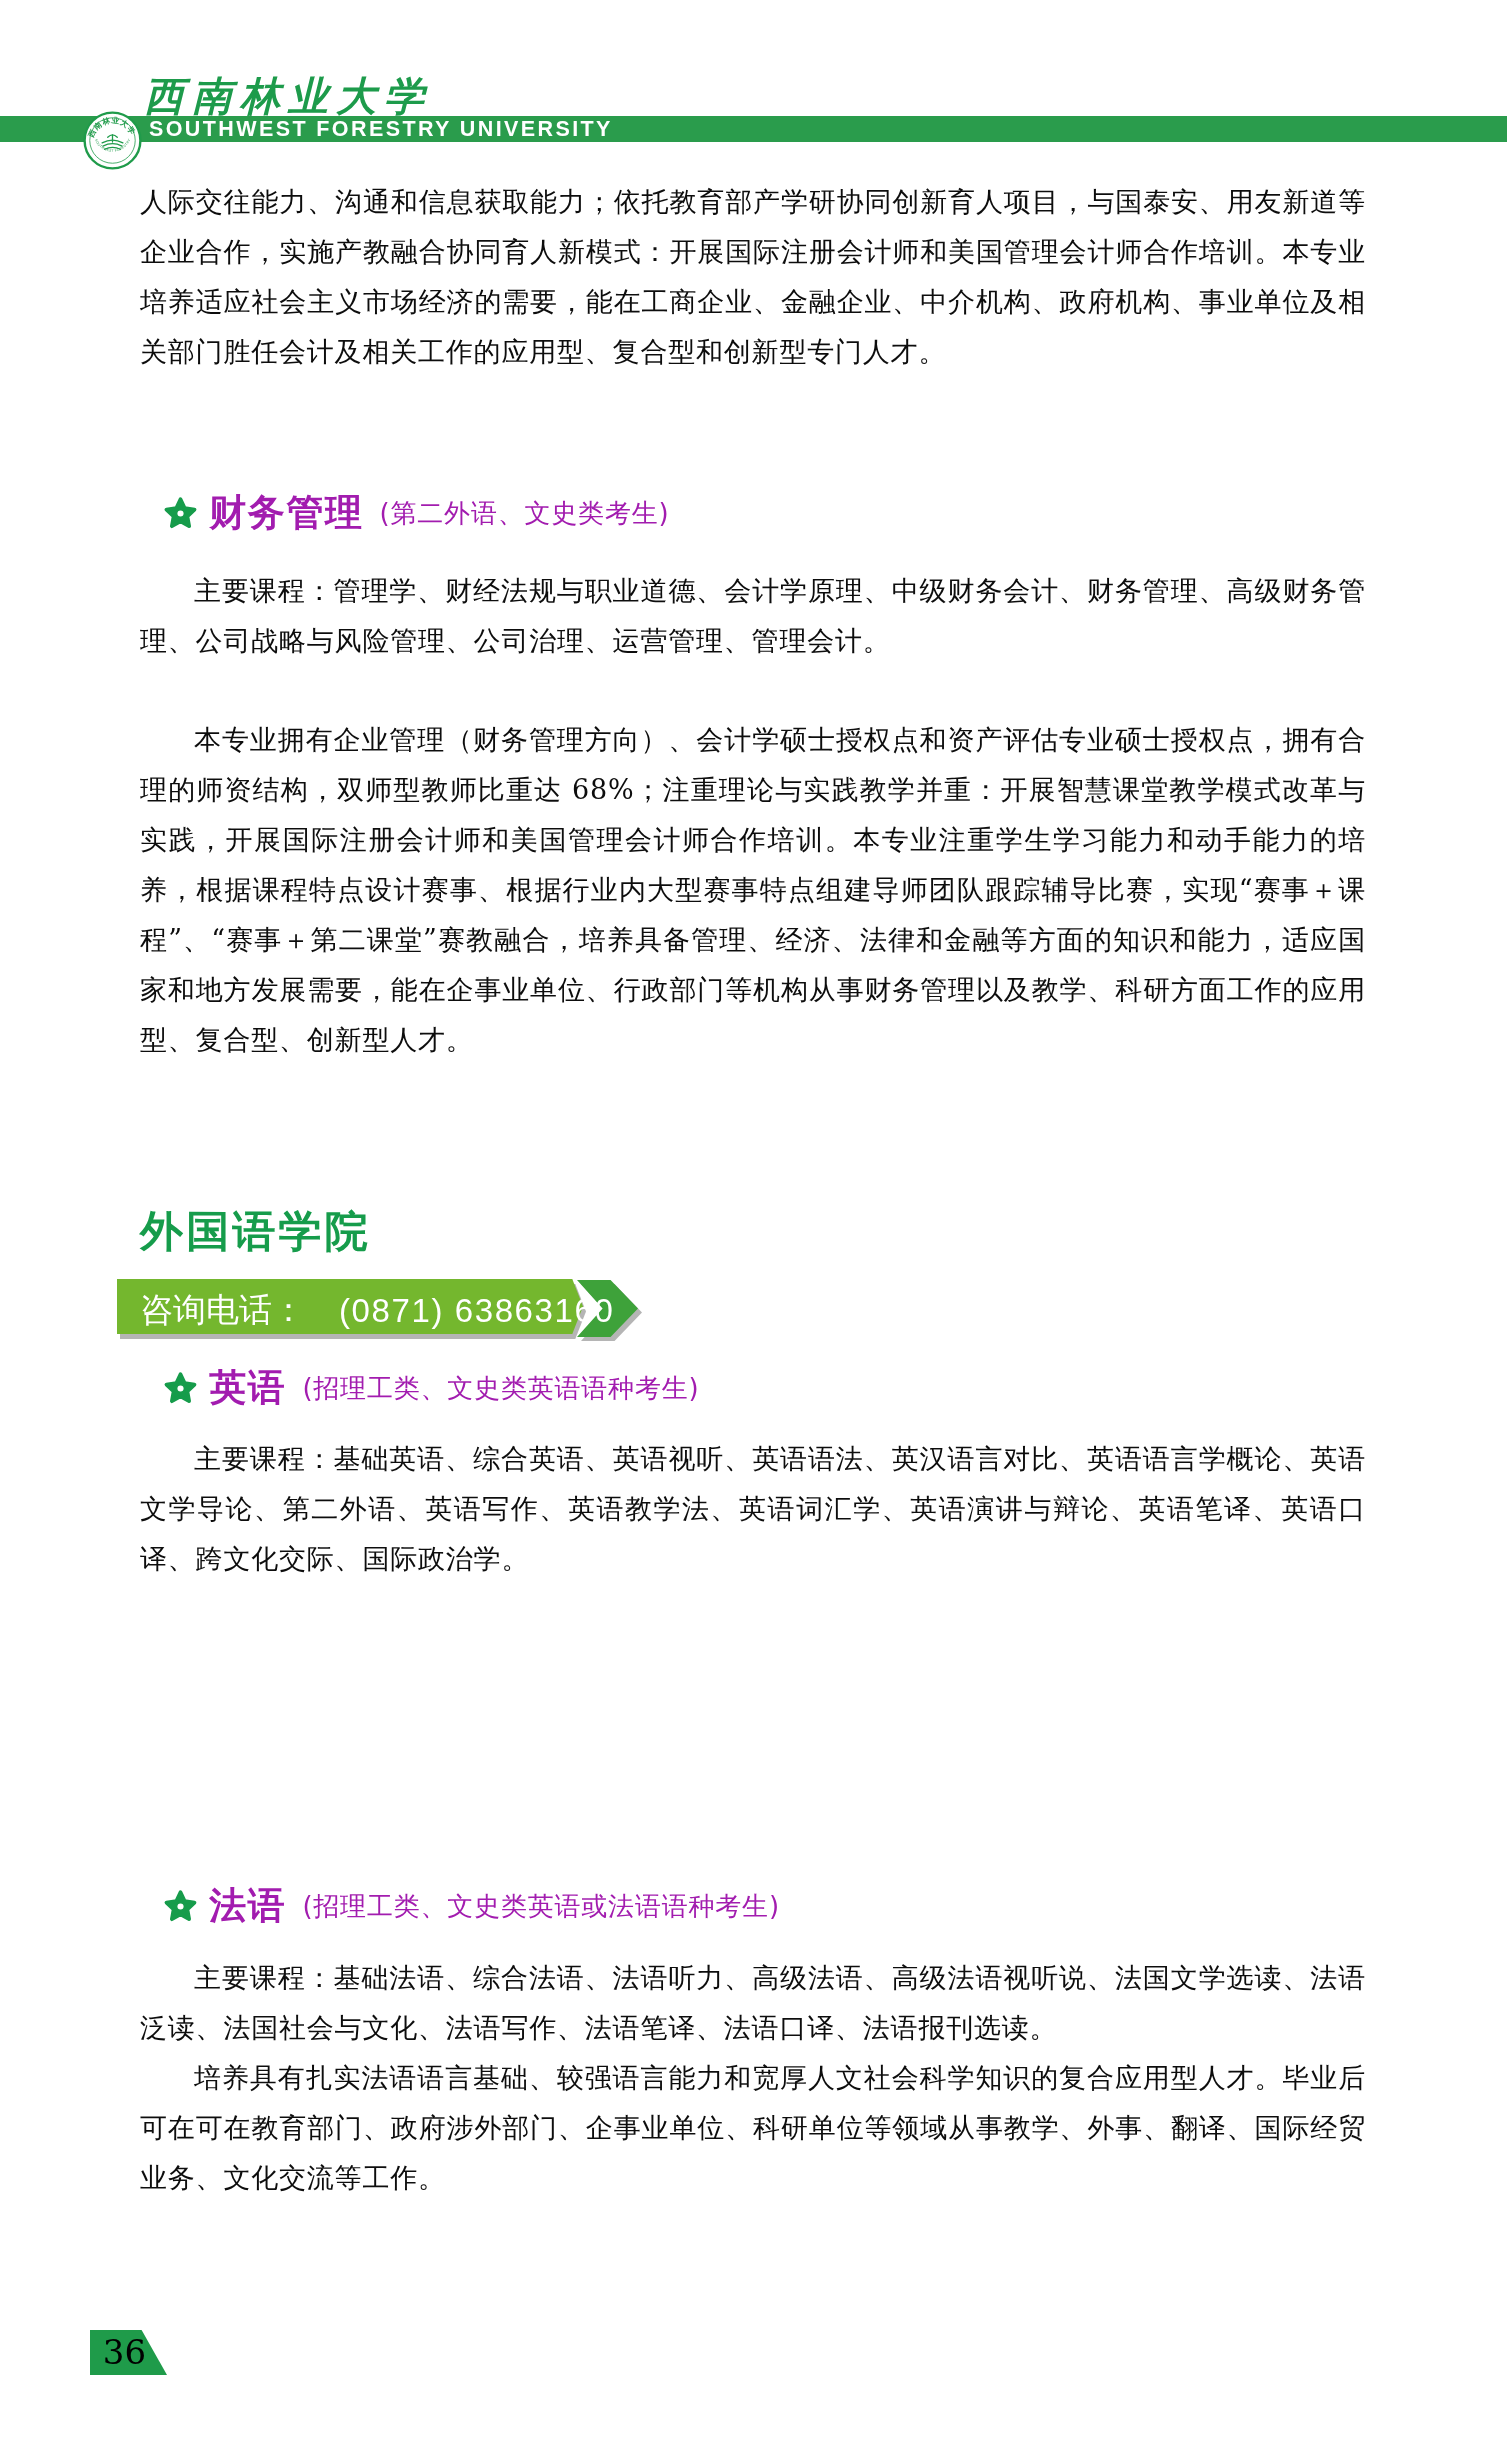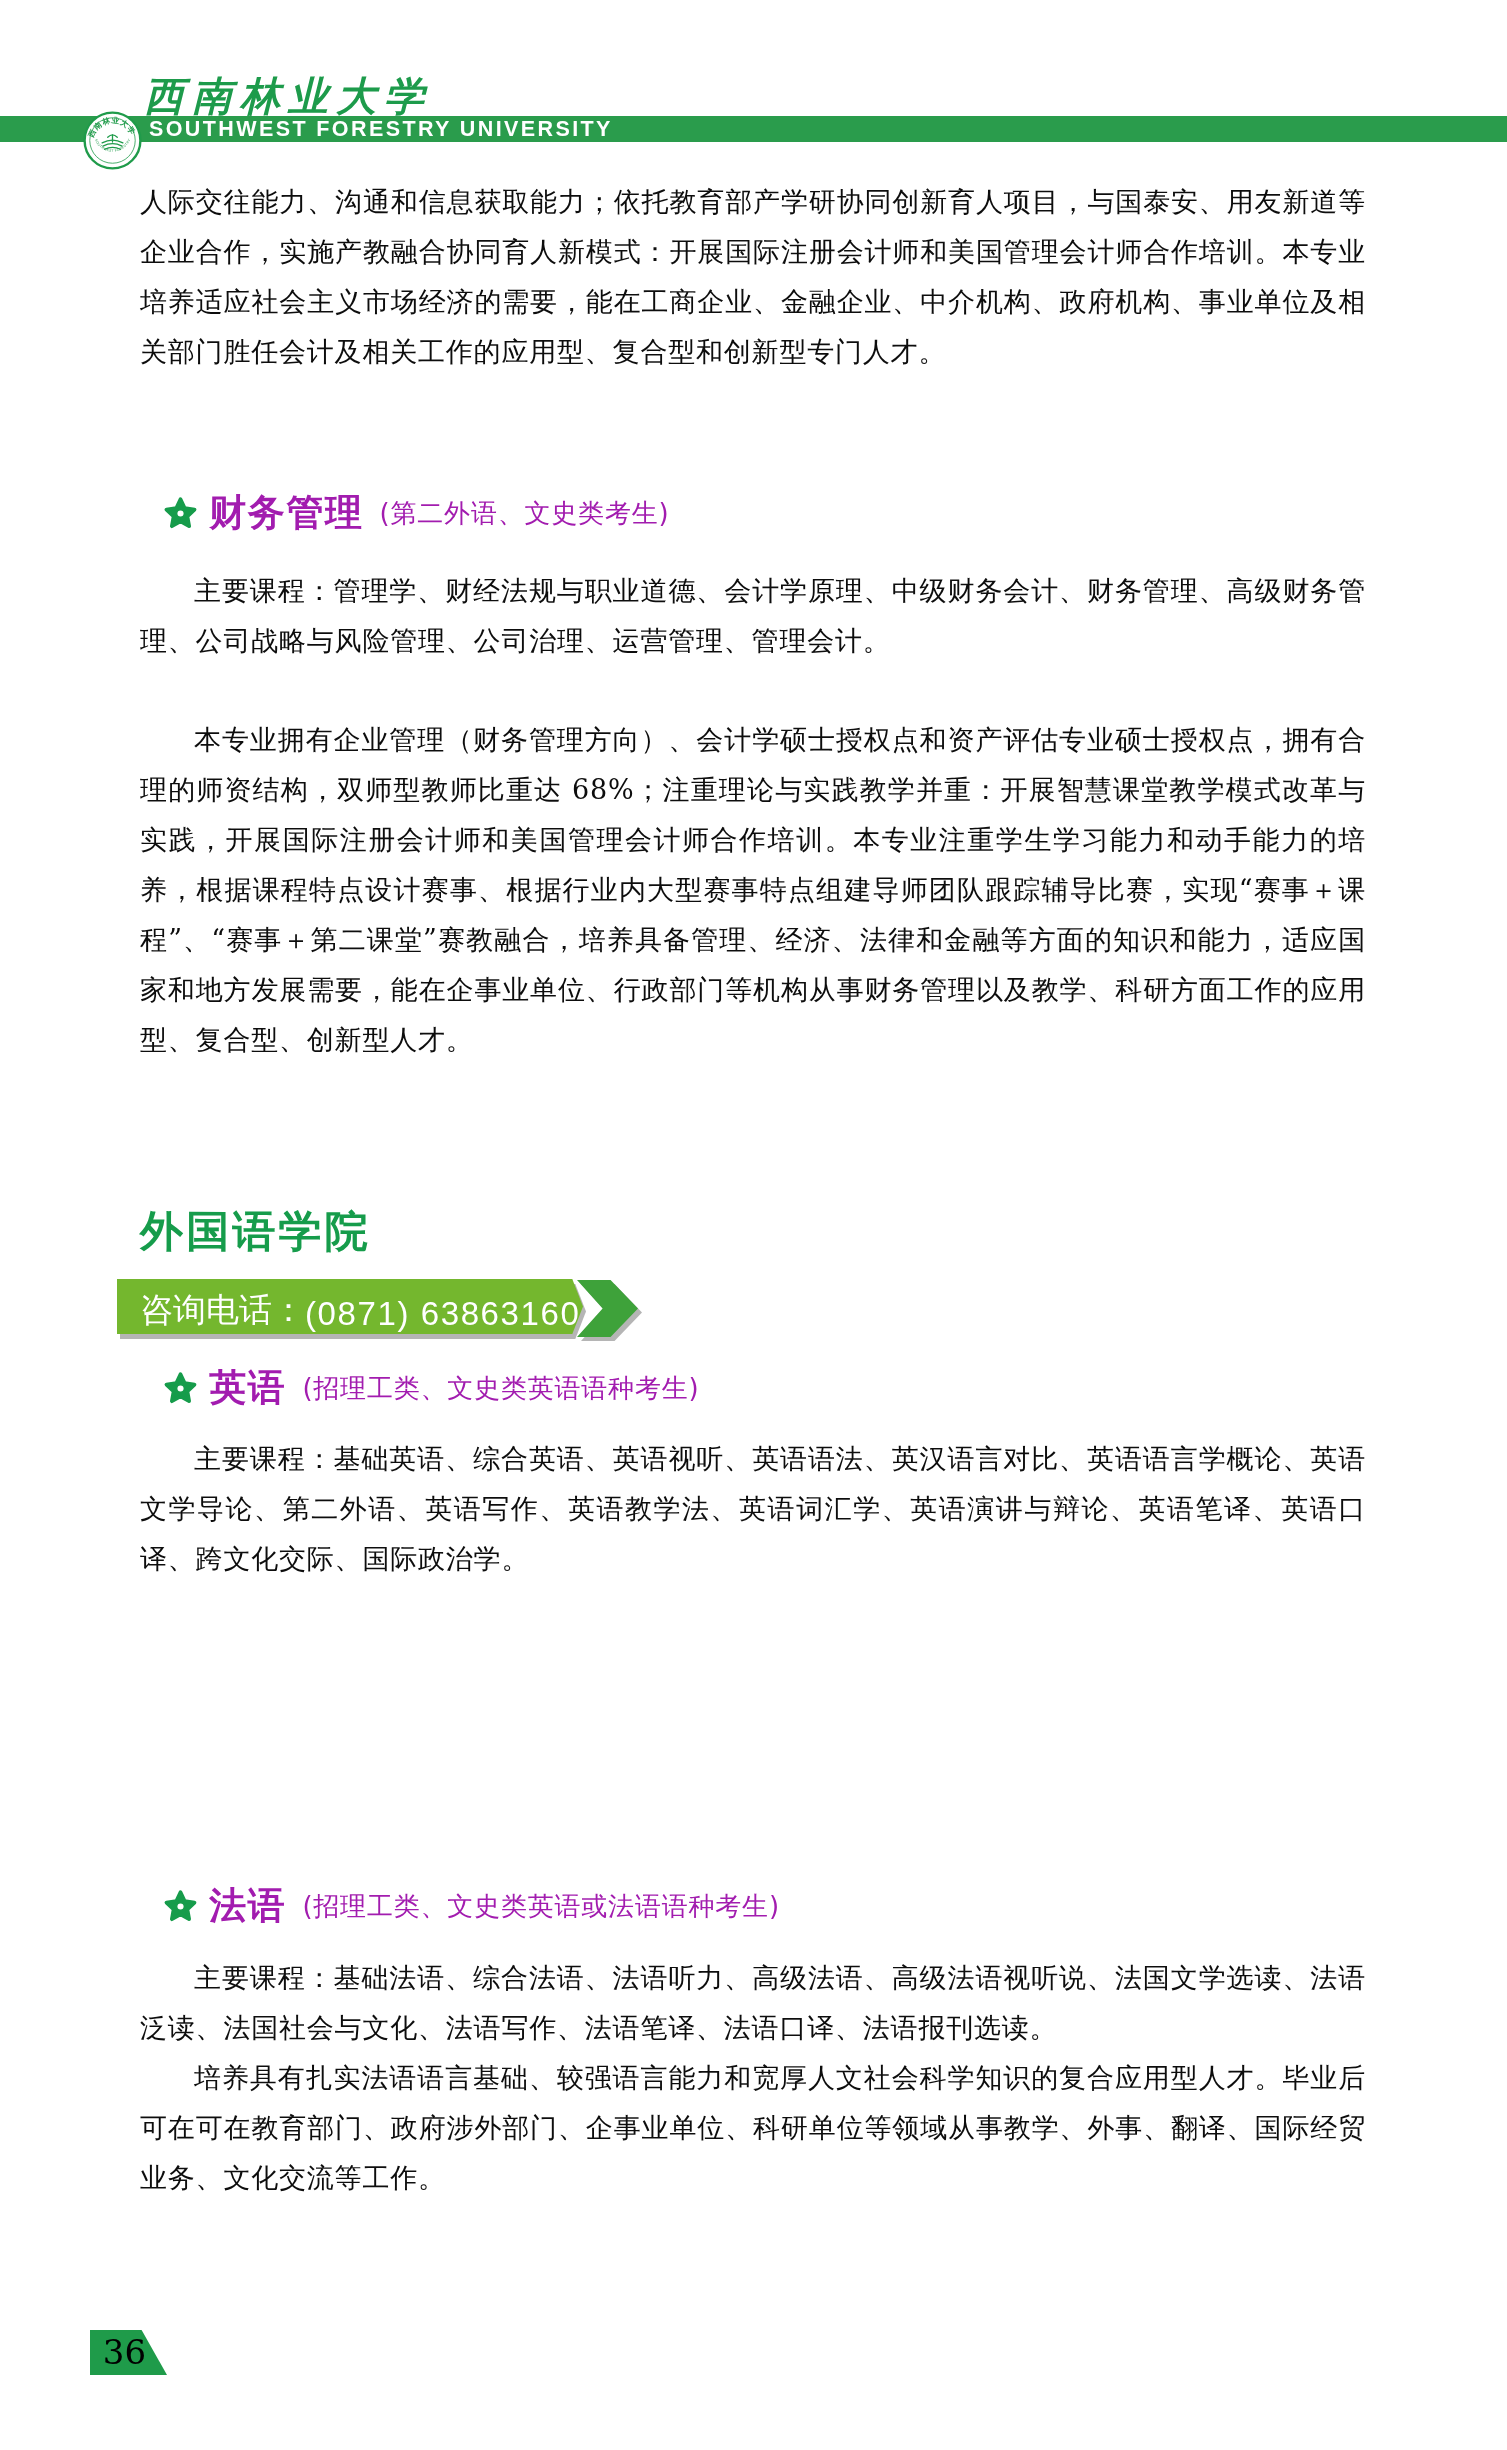--- a/index.html
+++ b/index.html
@@ -47,25 +47,25 @@
     position:absolute;left:117px;top:1279px;width:466px;height:55px;
     background:#74b72e;
     clip-path:polygon(0 0, 97.7% 0, 100% 50%, 97.7% 100%, 0 100%);
   }
   .banner-shadow{
     position:absolute;left:120px;top:1284px;width:466px;height:55px;
     background:rgba(120,120,120,.55);
     clip-path:polygon(0 0, 97.7% 0, 100% 50%, 97.7% 100%, 0 100%);
   }
   .banner-text{
-    position:absolute;left:140px;top:1288px;display:flex;align-items:flex-end;
+    position:absolute;left:140px;top:1288px;display:flex;align-items:center;
     font-family:"Liberation Sans", sans-serif;color:#ffffff;font-size:33px;
     white-space:nowrap;z-index:3;
   }
-  .banner-text .phone{letter-spacing:1.6px;}
+  .banner-text .phone{margin-left:34px;letter-spacing:1.6px;}
   .chev{
     position:absolute;left:577px;top:1280px;width:61px;height:57px;background:#3ea23a;
     clip-path:polygon(0 0, 55% 0, 100% 50%, 55% 100%, 0 100%, 42% 50%);
     z-index:2;
   }
   .chev-shadow{
     position:absolute;left:581px;top:1284px;width:61px;height:57px;background:rgba(120,120,120,.55);
     clip-path:polygon(0 0, 55% 0, 100% 50%, 55% 100%, 0 100%, 42% 50%);
     z-index:1;
   }

